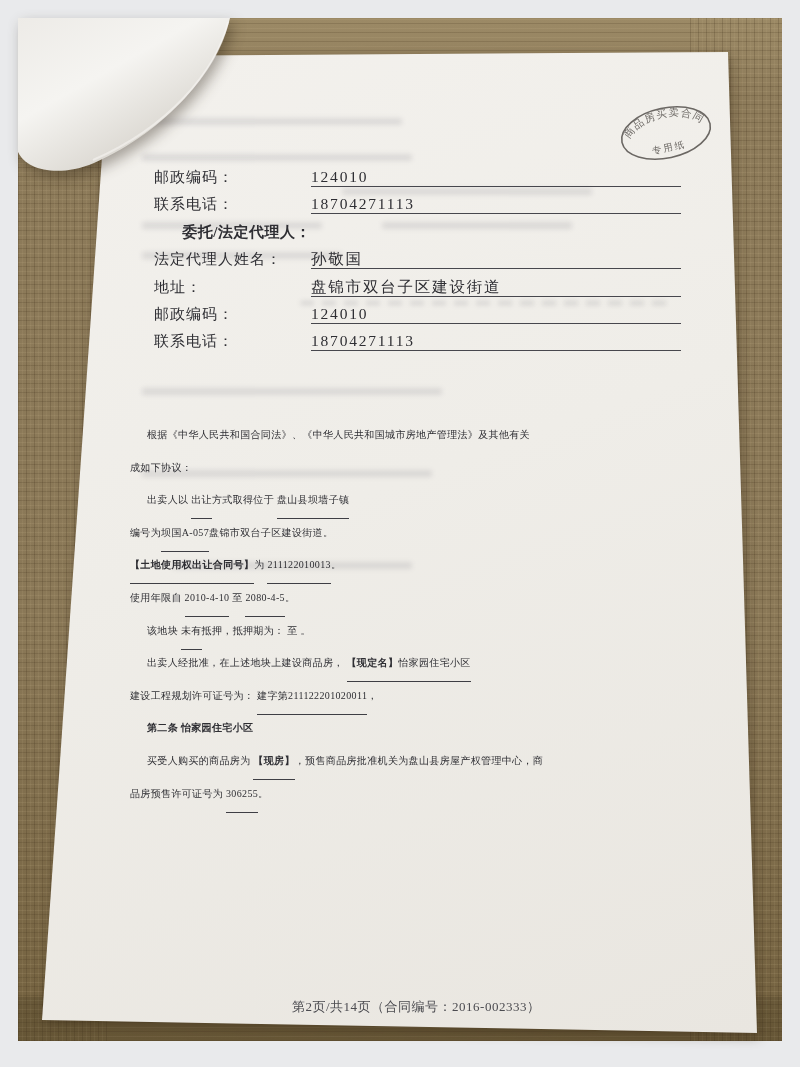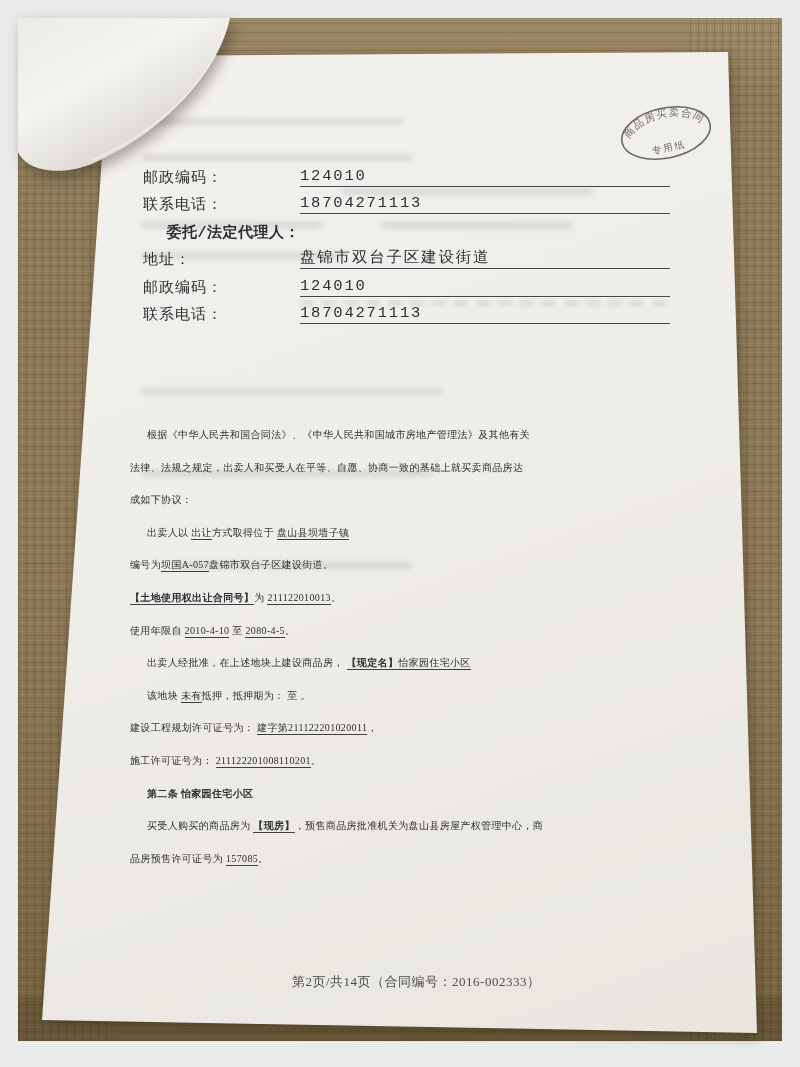--- a/index.html
+++ b/index.html
@@ -22,36 +22,36 @@
         clip-path:polygon(67px 4px, 686px 0px, 715px 981px, 0px 968px);
         background:linear-gradient(160deg,#f3f1ed 0%,#efede8 45%,#e9e6e0 100%);
         color:#2e2e33;}
   
   .flip{position:absolute;left:18px;top:18px;width:228px;height:170px;
         filter:drop-shadow(4px 6px 7px rgba(38,27,12,.38));}
   
   .stamp{position:absolute;left:576px;top:54px;width:96px;height:54px;
         transform:rotate(-12deg);opacity:.82;}
   
-  .form{position:absolute;left:101px;top:116px;width:540px;font-size:15px;letter-spacing:1px;font-family:Liberation Mono, monospace;}
+  .form{position:absolute;left:112px;top:116px;width:540px;font-size:15px;letter-spacing:1px;}
   .frow{height:27.4px;white-space:nowrap;}
   .flabel{display:inline-block;width:157px;vertical-align:top;}
   .flabel.b{font-weight:bold;letter-spacing:.5px;text-align:right;}
   .fvalue{display:inline-block;width:370px;border-bottom:1.2px solid #47474d;
         padding-bottom:1px;font-size:15.5px;letter-spacing:1.8px;line-height:17px;}
   .fvalue.nl{border-bottom:none;}
   
   .bodytext{position:absolute;left:88px;top:368px;width:560px;padding-top:8px;
         font-size:10px;letter-spacing:.35px;}
   .bline{height:32.6px;white-space:nowrap;}
   .bline.indent{padding-left:17px;}
   .bline span.b{font-weight:bold;}
-  .bline span.u{border-bottom:1px solid #3e3e44;padding-bottom:1px;font-family:Liberation Serif, serif;}
+  .bline span.u{border-bottom:1px solid #3e3e44;padding-bottom:13px;font-family:Liberation Serif, serif;}
   
-  .footer{position:absolute;left:250px;top:921px;font-size:13px;color:#4b4b50;letter-spacing:.5px;}
+  .footer{position:absolute;left:250px;top:946px;font-size:13px;color:#4b4b50;letter-spacing:.5px;}
   
   .ghost{position:absolute;height:7px;background:rgba(108,106,116,.42);
         filter:blur(2.6px);opacity:.38;border-radius:2px;}
   .ghost.dash{background:repeating-linear-gradient(90deg, rgba(108,106,116,.55) 0 14px, transparent 14px 22px);height:4px;}
 </style>
 </head>
 <body>
 
 <div class="shot">
 
@@ -83,40 +83,39 @@
             <textPath href="#arcpath" startOffset="50%" text-anchor="middle">商品房买卖合同</textPath>
           </text>
           <text x="48" y="45" text-anchor="middle" font-size="9.5" fill="#4e4a46" letter-spacing="2">专用纸</text>
         </svg>
       </div>
 
       <div class="form">
           <div class="frow"><span class="flabel">邮政编码：</span><span class="fvalue">124010</span></div>
           <div class="frow"><span class="flabel">联系电话：</span><span class="fvalue">18704271113</span></div>
           <div class="frow"><span class="flabel b">委托/法定代理人：</span><span class="fvalue nl"></span></div>
+          <div class="frow"><span class="flabel">法定代理人姓名：</span><span class="fvalue">孙敬国</span></div>
           <div class="frow"><span class="flabel">地址：</span><span class="fvalue">盘锦市双台子区建设街道</span></div>
           <div class="frow"><span class="flabel">邮政编码：</span><span class="fvalue">124010</span></div>
           <div class="frow"><span class="flabel">联系电话：</span><span class="fvalue">18704271113</span></div>
         </div>
 
       <div class="bodytext">
           <div class="bline indent"><span class="">根据《中华人民共和国合同法》、《中华人民共和国城市房地产管理法》及其他有关</span></div>
-          <div class="bline"><span class="">法律、法规之规定，出卖人和买受人在平等、自愿、协商一致的基础上就买卖商品房达</span></div>
           <div class="bline"><span class="">成如下协议：</span></div>
           <div class="bline indent"><span class="">出卖人以 </span><span class="u ">出让</span><span class="">方式取得位于 </span><span class="u ">盘山县坝墙子镇</span></div>
           <div class="bline"><span class="">编号为</span><span class="u ">坝国A-057</span><span class="">盘锦市双台子区建设街道。</span></div>
           <div class="bline"><span class="u b">【土地使用权出让合同号】</span><span class="">为 </span><span class="u ">211122010013</span><span class="">。</span></div>
           <div class="bline"><span class="">使用年限自 </span><span class="u ">2010-4-10</span><span class=""> 至 </span><span class="u ">2080-4-5</span><span class="">。</span></div>
+          <div class="bline indent"><span class="">该地块 </span><span class="u ">未有</span><span class="">抵押，抵押期为： 至 。</span></div>
           <div class="bline indent"><span class="">出卖人经批准，在上述地块上建设商品房， </span><span class="u b">【现定名】</span><span class="u ">怡家园住宅小区</span></div>
-          <div class="bline indent"><span class="">该地块 </span><span class="u ">未有</span><span class="">抵押，抵押期为： 至 。</span></div>
           <div class="bline"><span class="">建设工程规划许可证号为： </span><span class="u ">建字第211122201020011</span><span class="">，</span></div>
-          <div class="bline"><span class="">施工许可证号为： </span><span class="u ">211122201008110201</span><span class="">。</span></div>
           <div class="bline indent"><span class="b">第二条 怡家园住宅小区</span></div>
           <div class="bline indent"><span class="">买受人购买的商品房为 </span><span class="u b">【现房】</span><span class="">，预售商品房批准机关为盘山县房屋产权管理中心，商</span></div>
-          <div class="bline"><span class="">品房预售许可证号为 </span><span class="u ">157085</span><span class="">。</span></div>
+          <div class="bline"><span class="">品房预售许可证号为 </span><span class="u ">306255</span><span class="">。</span></div>
         </div>
 
       <div class="footer">第2页/共14页（合同编号：2016-002333）</div>
     </div>
   </div>
 
   <svg class="flip" viewBox="0 0 228 170">
     <defs>
       <linearGradient id="flipg" x1="0" y1="0" x2="0.78" y2="1">
         <stop offset="0" stop-color="#edebe7"></stop>

